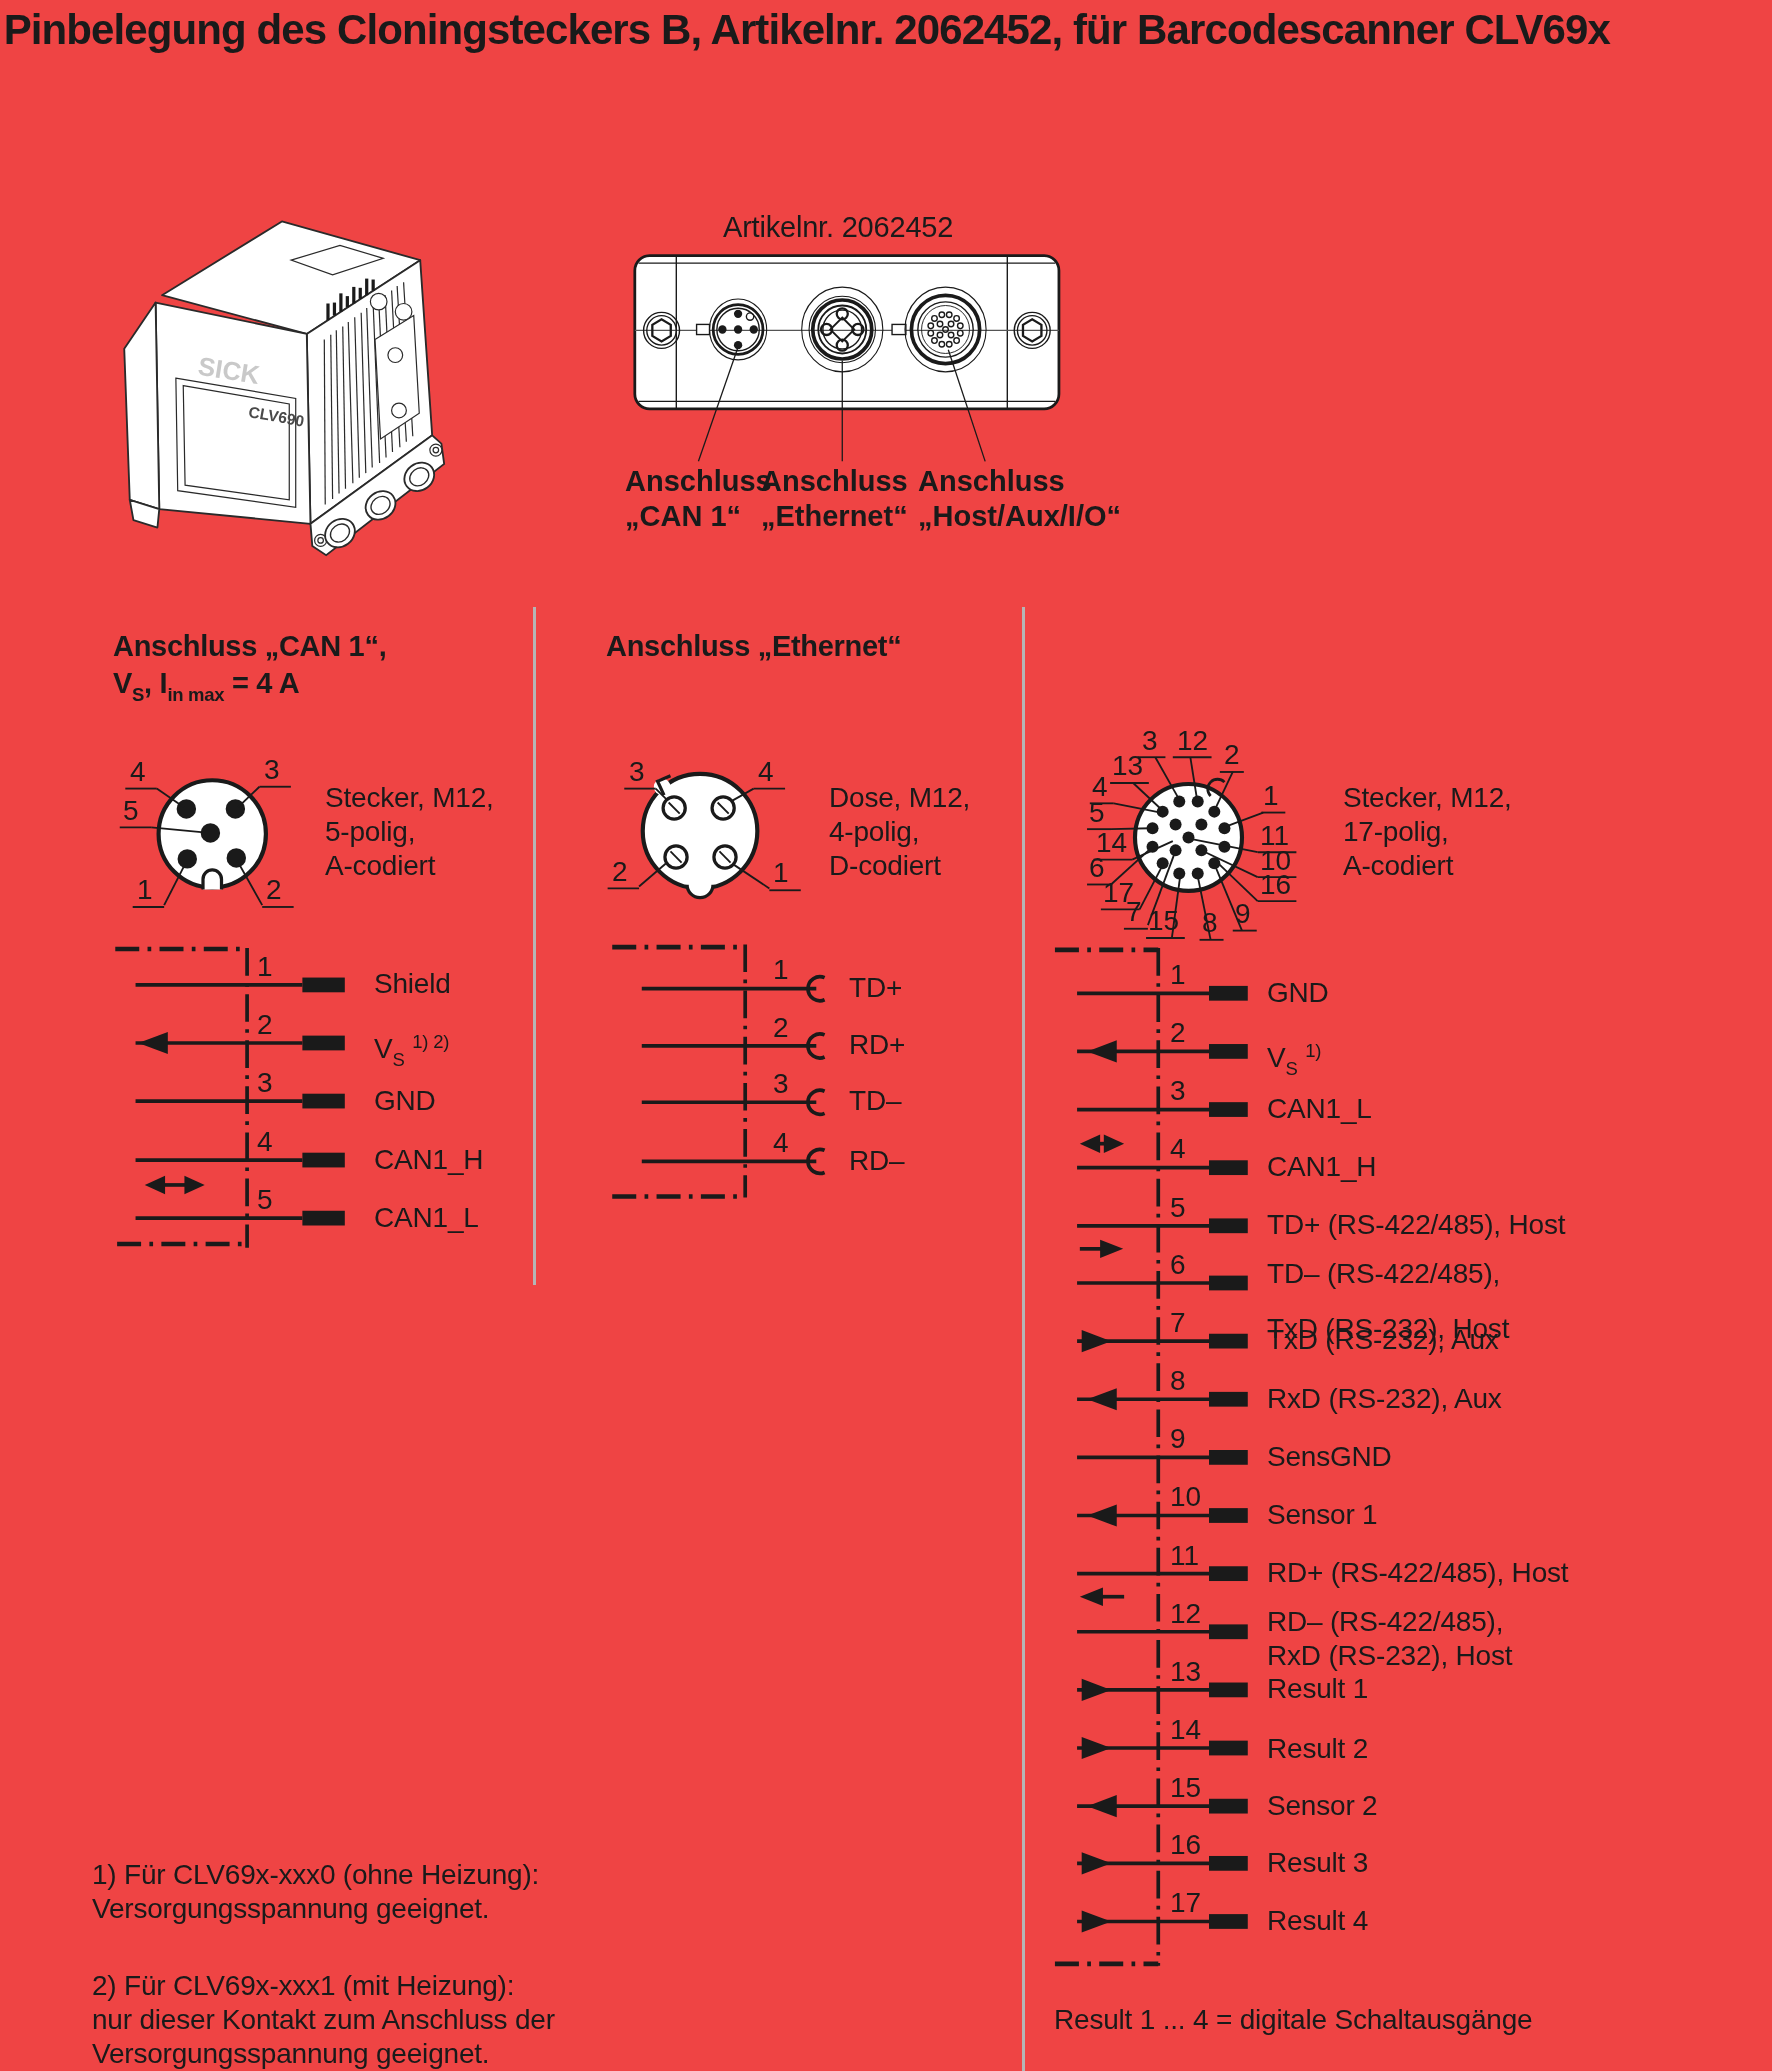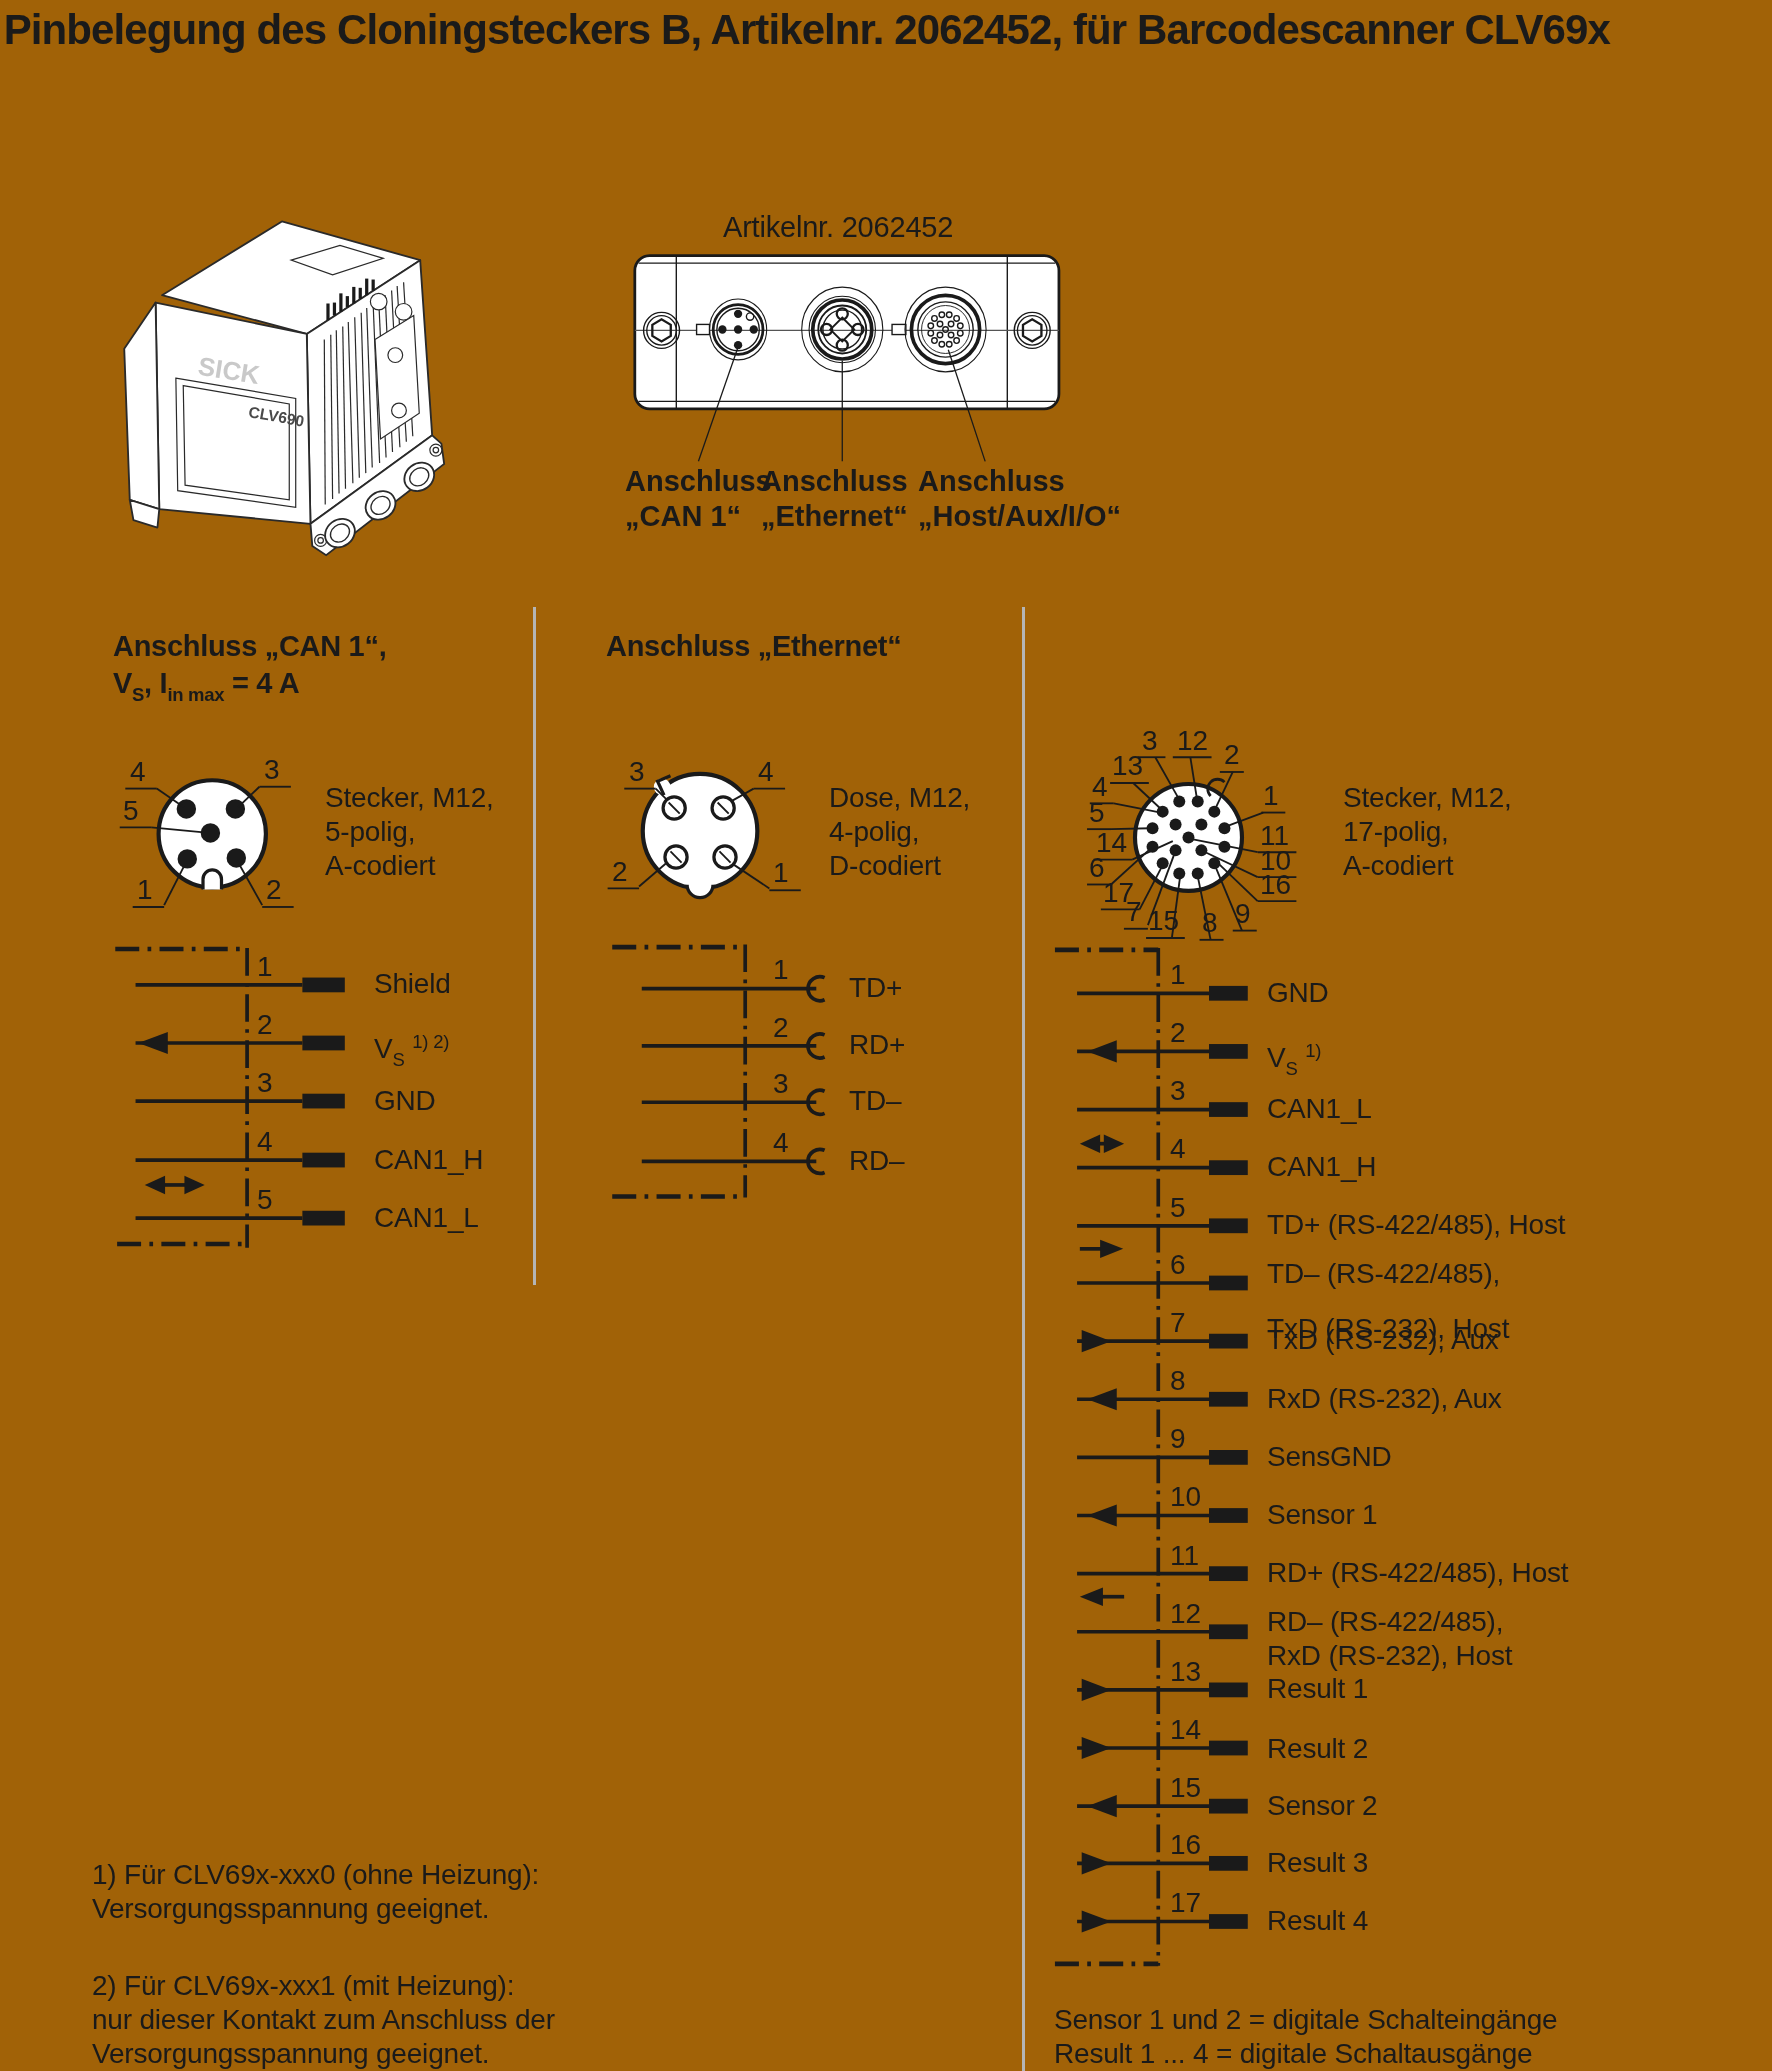--- a/index.html
+++ b/index.html
@@ -1,16 +1,16 @@
 <!DOCTYPE html>
 <html style="font-size:14.8px"><head>
 <meta charset="utf-8">
 <style>
   html,body{margin:0;padding:0;background:#fff;}
-  #page{position:relative;width:1772px;height:2071px;background:#a16207;overflow:hidden;
+  #page{position:relative;width:1772px;height:2071px;background:#ef4444;overflow:hidden;
         font-family:"Liberation Sans",sans-serif;color:#1a1a1a;}
   .abs{position:absolute;}
   .ttl{font-size:42px;font-weight:bold;letter-spacing:-0.9px;white-space:nowrap;}
   .hdr{font-size:29px;font-weight:bold;line-height:37px;letter-spacing:-0.3px;white-space:nowrap;}
   .lbl{font-size:28px;line-height:34px;letter-spacing:-0.2px;white-space:nowrap;}
   .num{font-size:28px;line-height:33px;white-space:nowrap;}
   .blb{font-size:29px;font-weight:bold;line-height:35px;white-space:nowrap;}
   .sb{font-size:18.5px;vertical-align:-8.3px;}
   .sp{font-size:18.5px;vertical-align:10px;}
   .vdiv{background:#b5b5b5;width:2.8px;}
@@ -498,18 +498,17 @@
     <div>1) Für CLV69x-xxx0 (ohne Heizung):</div>
     <div>Versorgungsspannung geeignet.</div>
   </div>
   <div class="abs lbl" style="left:92px;top:1969px;">
     <div>2) Für CLV69x-xxx1 (mit Heizung):</div>
     <div>nur dieser Kontakt zum Anschluss der</div>
     <div>Versorgungsspannung geeignet.</div>
   </div>
 
   <div class="abs lbl" style="left:1054px;top:2003px;">
-    <div>Sensor 1 und 2 = digitale Schalteingänge</div>
     <div>Result 1 ... 4 = digitale Schaltausgänge</div>
   </div>
 
 </div>
 
 
 </body></html>

